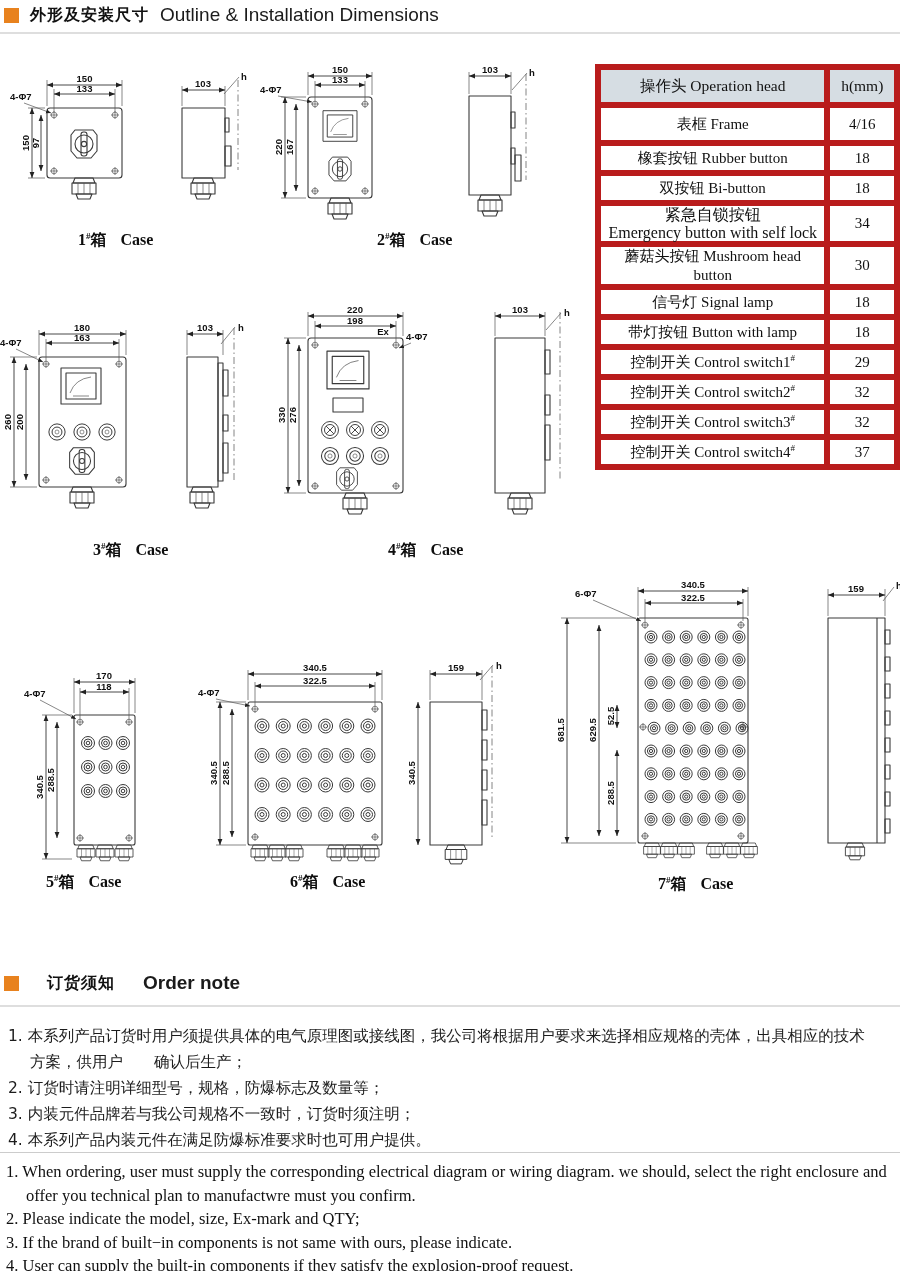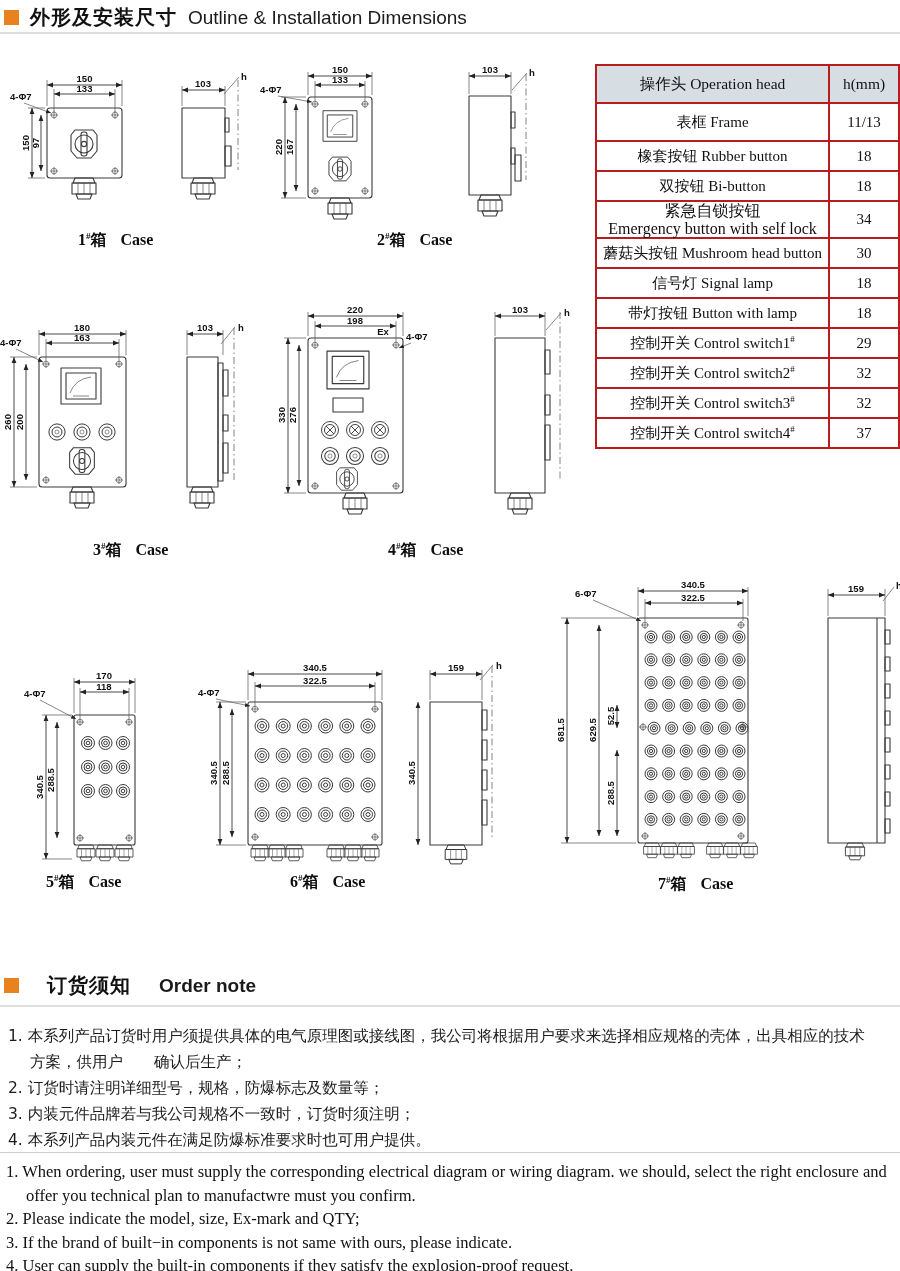--- a/index.html
+++ b/index.html
@@ -1,28 +1,28 @@
 <!DOCTYPE html>
 <html><head>
 <meta charset="utf-8">
 <style>
   html,body{margin:0;padding:0;background:#fff;}
   .page{position:relative;width:900px;height:1271px;background:#fff;overflow:hidden;
         font-family:"Liberation Sans",sans-serif;color:#111;}
   
   .sec-head{position:absolute;display:flex;align-items:center;gap:11px;}
   .bullet{width:15px;height:15px;background:#e8821e;flex:0 0 auto;}
-  .t-zh{font-weight:bold;font-size:20px;font-family:"DejaVu Sans",sans-serif;letter-spacing:1px;}
+  .t-zh{font-weight:bold;font-size:16px;font-family:"DejaVu Sans",sans-serif;letter-spacing:1px;}
   .t-en{font-size:19px;font-family:"Liberation Sans",sans-serif;color:#1b1b1b;}
   .t-en.bold{font-weight:bold;}
   .rule{position:absolute;left:0;width:900px;background:#dedede;}
   
   .op-table{position:absolute;left:595px;top:64px;border-collapse:collapse;table-layout:fixed;
             font-family:"Liberation Serif","DejaVu Serif",serif;font-size:15px;}
-  .op-table th,.op-table td{border:2px solid #b91c1c;text-align:center;vertical-align:middle;padding:0 3px;}
+  .op-table th,.op-table td{border:6px solid #b91c1c;text-align:center;vertical-align:middle;padding:0 3px;}
   .op-table th{background:#d6dde3;font-weight:normal;font-size:15.5px;}
   .op-table col.c1{width:234px;} .op-table col.c2{width:70px;}
   .op-table tr{height:30px;} .op-table tr.tall{height:38px;} .op-table tr.two{height:36px;}
   .op-table td.preline{white-space:pre-line;line-height:1.1;font-size:16px;}
   .op-table sup{font-size:9px;vertical-align:super;}
   
   svg.draw{position:absolute;overflow:visible;}
   symbol{overflow:visible;}
   .ln{stroke:#3a3a3a;stroke-width:1.1;fill:none;stroke-linejoin:round;}
   .thin{stroke:#555;stroke-width:0.7;fill:none;}
@@ -104,21 +104,21 @@
       </colgroup>
     <thead>
       <tr class="tall">
         <th>操作头 Operation head</th>
         <th>h(mm)</th>
       </tr>
     </thead>
     <tbody>
       <tr class="tall">
           <td><span>表框  Frame</span><sup></sup></td>
-          <td>11/13</td>
+          <td>4/16</td>
         </tr>
       <tr>
           <td><span>橡套按钮  Rubber button</span><sup></sup></td>
           <td>18</td>
         </tr>
       <tr>
           <td><span>双按钮 Bi-button</span><sup></sup></td>
           <td>18</td>
         </tr>
       <tr class="two">

